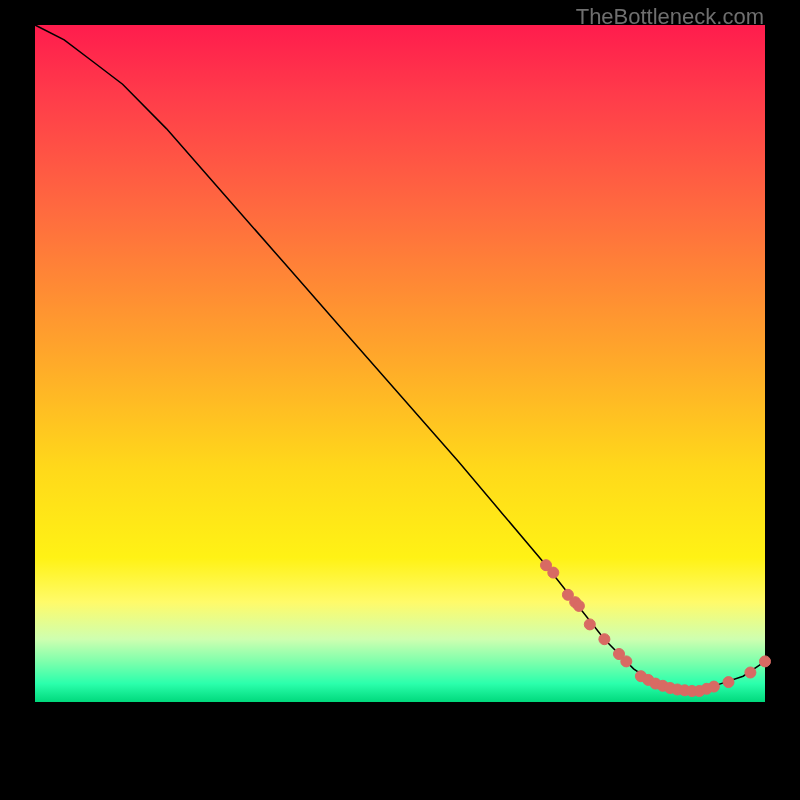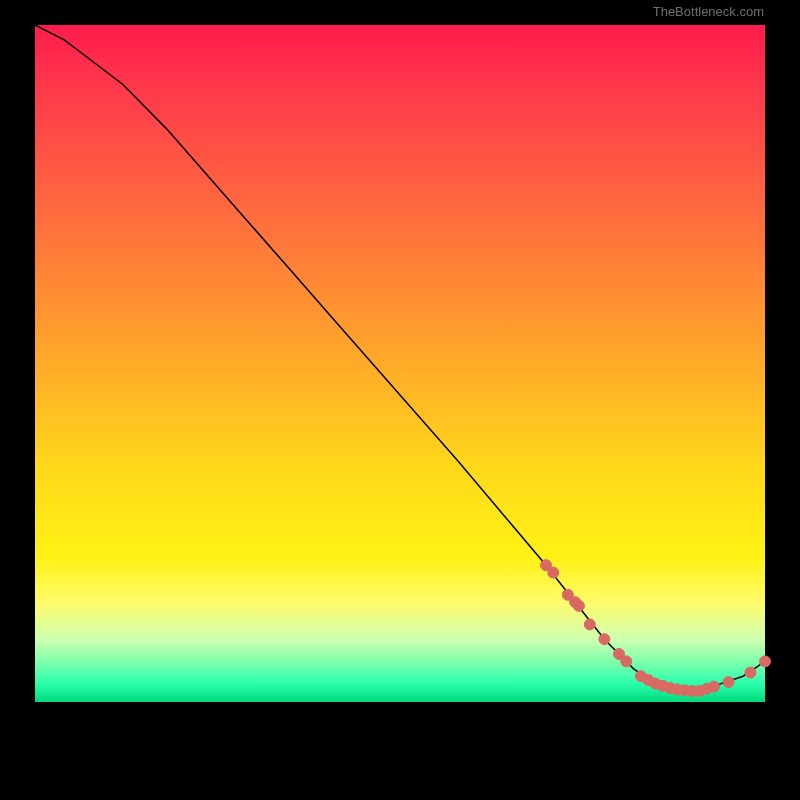--- a/index.html
+++ b/index.html
@@ -38,21 +38,21 @@
       #00d97c 91.5%,
       #000 91.5%,
       #000 100%
     );
   }
   .watermark {
     position: absolute;
     top: 4px;
     right: 36px;
     font-family: Arial, Helvetica, sans-serif;
-    font-size: 13px;
+    font-size: 22px;
     color: #6f6f6f;
   }
   .svg-layer {
     position: absolute;
     left: 0;
     top: 0;
     width: 800px;
     height: 800px;
     pointer-events: none;
   }

